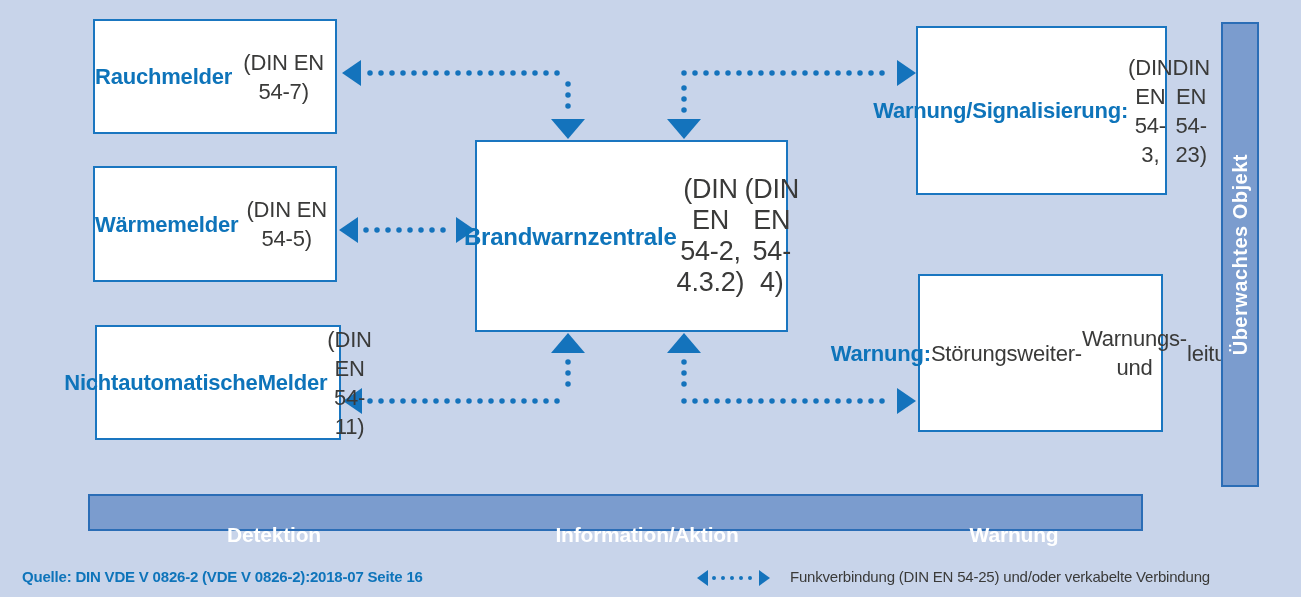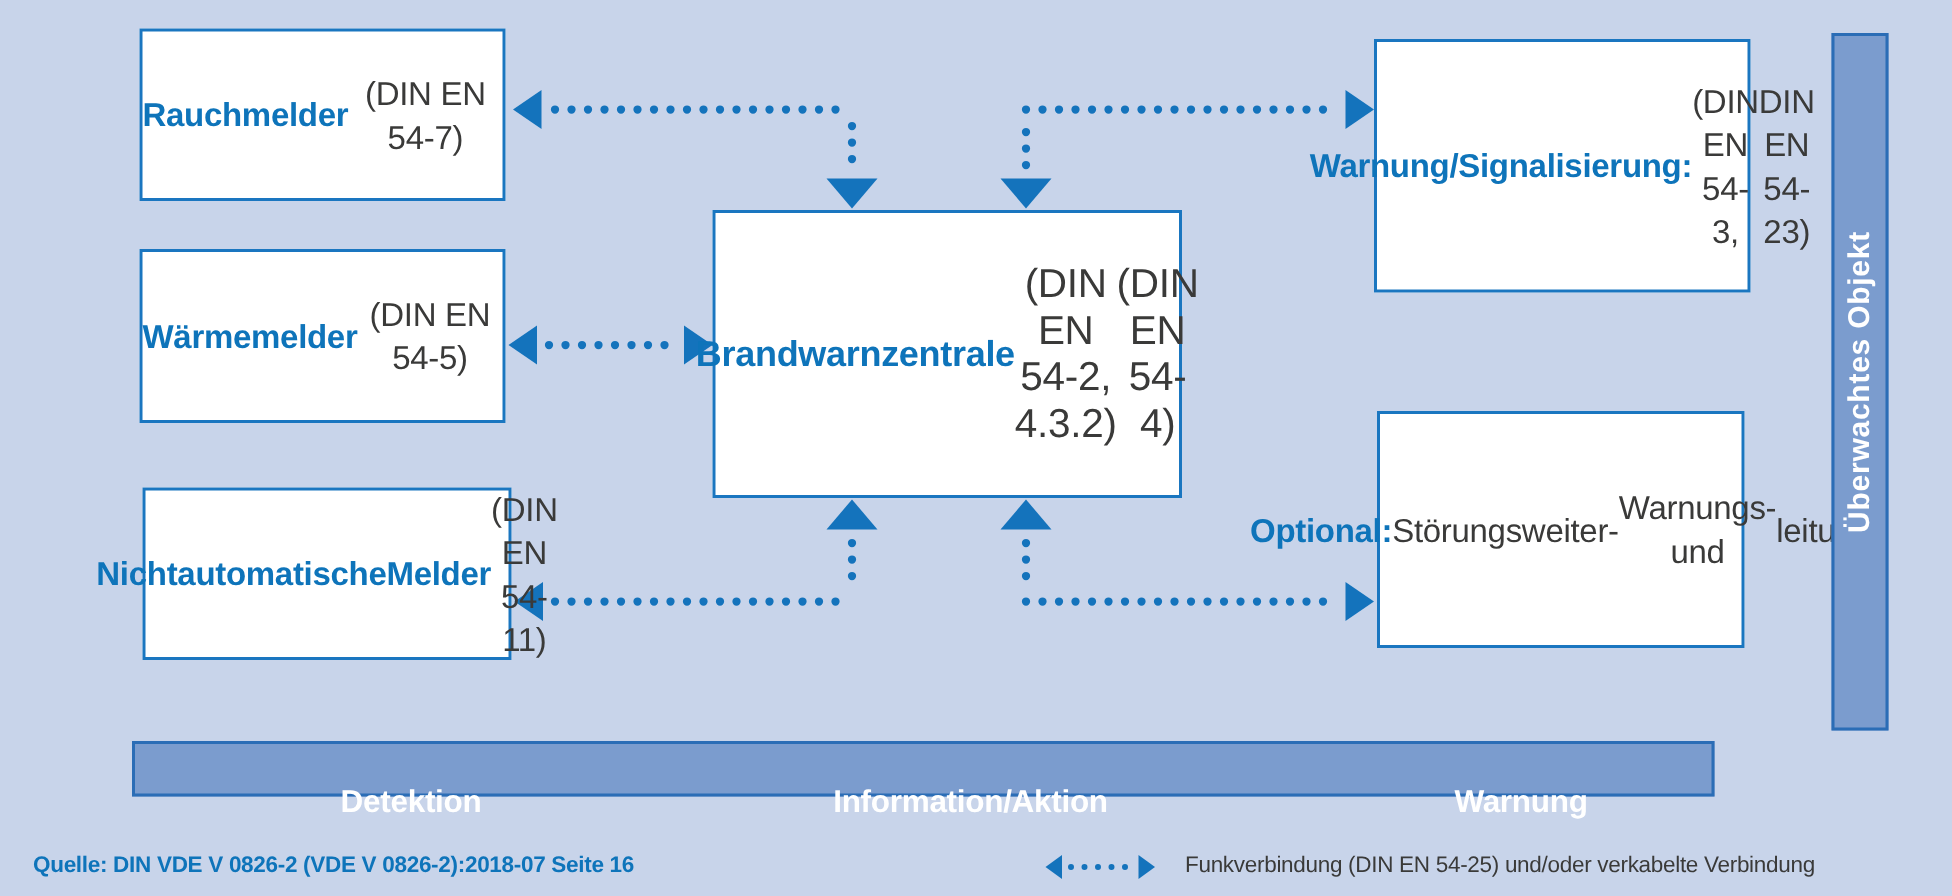--- a/index.html
+++ b/index.html
@@ -148,21 +148,21 @@
   </div>
 
   <div class="node warnung-box">
     <div class="title">Warnung/</div>
     <div class="title">Signalisierung:</div>
     <div class="sub">(DIN EN 54-3,</div>
     <div class="sub">DIN EN 54-23)</div>
   </div>
 
   <div class="node optional-box">
-    <div class="title">Optional:</div>
+    <div class="title">Warnung:</div>
     <div class="sub">Störungsweiter-</div>
     <div class="sub">Warnungs- und</div>
     <div class="sub">leitung</div>
   </div>
 
   <div class="side-bar">
     <span class="vlabel">Überwachtes Objekt</span>
   </div>
 
   <div class="phase-bar">

